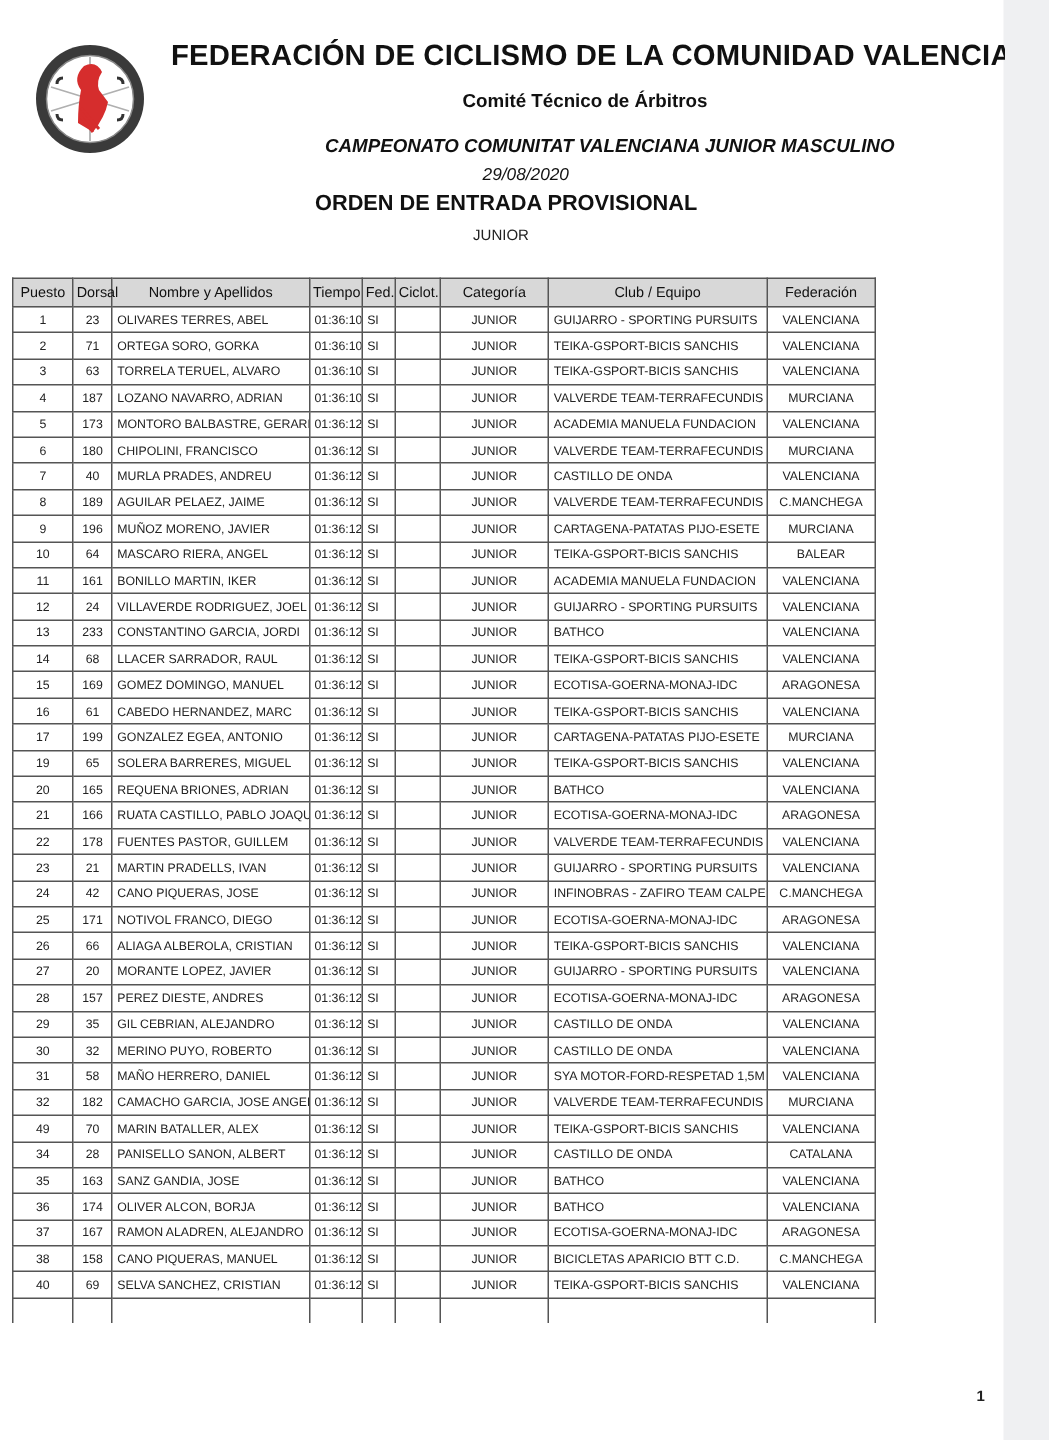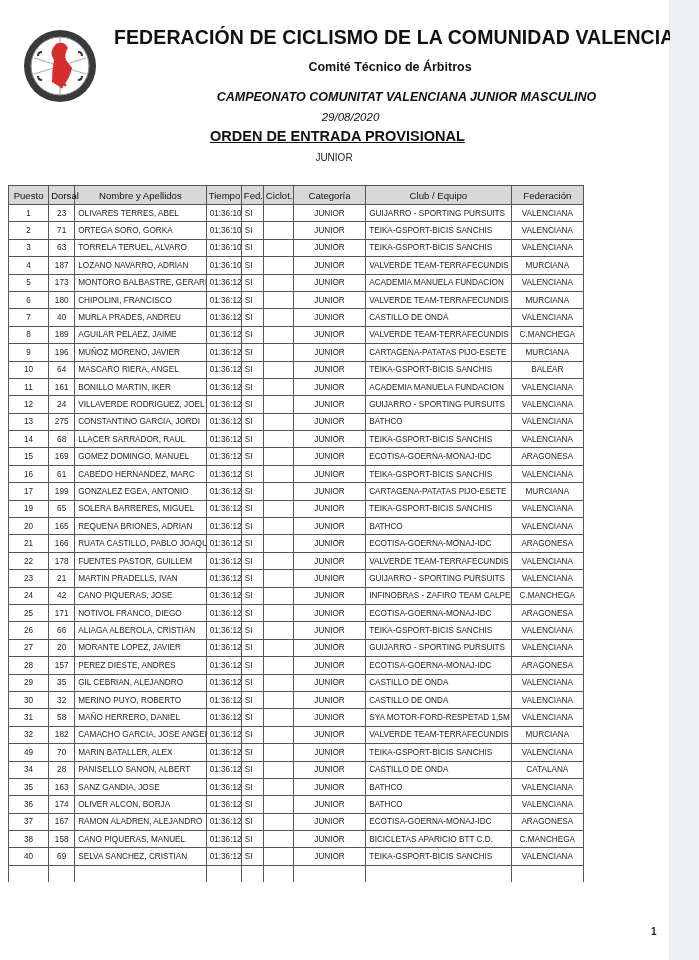--- a/index.html
+++ b/index.html
@@ -29,21 +29,21 @@
   .campeonato {
     position: absolute; left: 0; top: 90px; width: 813px; text-align: center;
     font-size: 12.5px; font-weight: bold; font-style: italic; color: #111;
   }
   .fecha {
     position: absolute; left: 0; top: 111px; width: 701px; text-align: center;
     font-size: 11.5px; font-style: italic; color: #111;
   }
   .orden {
     position: absolute; left: 210px; top: 128px;
-    font-size: 14.5px; font-weight: bold; text-decoration: underline; color: #111;
+    font-size: 14.5px; font-weight: bold; color: #111;
   }
   .categoria-label {
     position: absolute; left: 0; top: 152px; width: 668px; text-align: center;
     font-size: 10px; color: #222;
   }
   table.results {
     position: absolute; left: 8px; top: 185px;
     border-collapse: collapse; width: 576px; table-layout: fixed;
     font-size: 8.2px;
   }
@@ -250,21 +250,21 @@
         <td class="l">VILLAVERDE RODRIGUEZ, JOEL</td>
         <td class="c">01:36:12</td>
         <td class="l">SI</td>
         <td class="c"></td>
         <td class="c">JUNIOR</td>
         <td class="l">GUIJARRO - SPORTING PURSUITS</td>
         <td class="c">VALENCIANA</td>
       </tr>
       <tr>
         <td class="c">13</td>
-        <td class="c">275</td>
+        <td class="c">233</td>
         <td class="l">CONSTANTINO GARCIA, JORDI</td>
         <td class="c">01:36:12</td>
         <td class="l">SI</td>
         <td class="c"></td>
         <td class="c">JUNIOR</td>
         <td class="l">BATHCO</td>
         <td class="c">VALENCIANA</td>
       </tr>
       <tr>
         <td class="c">14</td>

